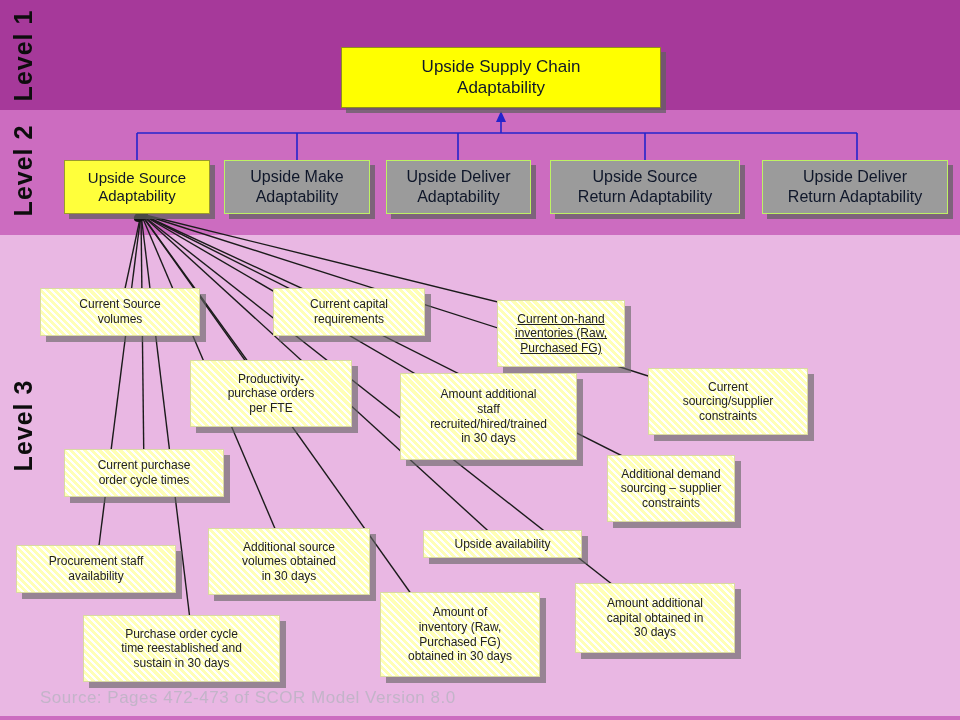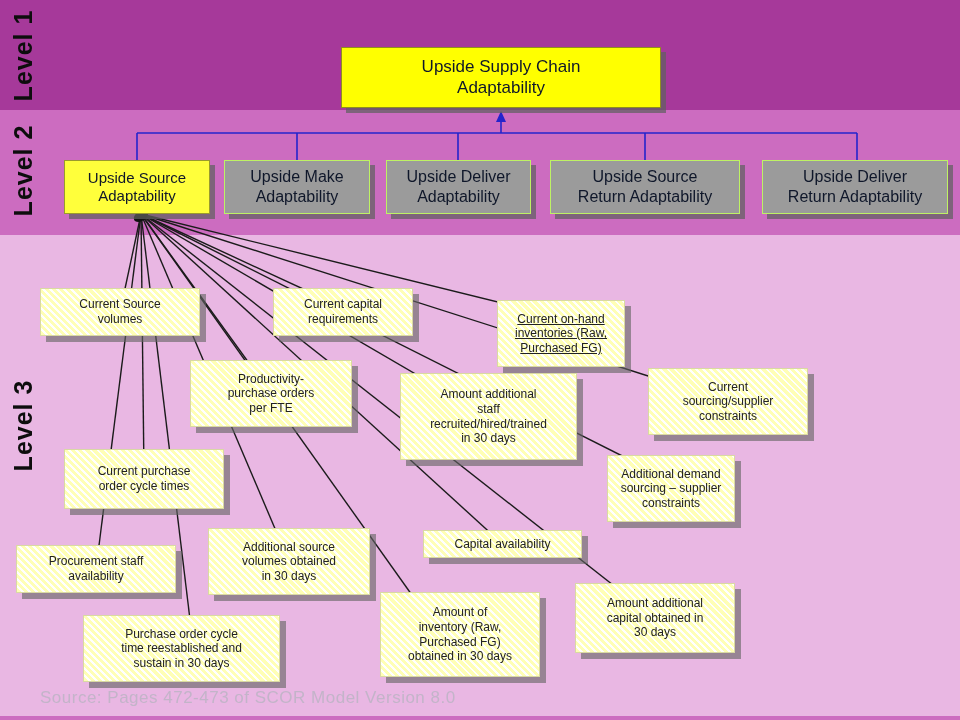--- a/index.html
+++ b/index.html
@@ -105,46 +105,46 @@
       <div class="box box-gray" style="left: 386px; top: 160px; width: 145px; height: 54px;">Upside Deliver
 Adaptability</div>
       <div class="box box-gray" style="left: 550px; top: 160px; width: 190px; height: 54px;">Upside Source
 Return Adaptability</div>
       <div class="box box-gray" style="left: 762px; top: 160px; width: 186px; height: 54px;">Upside Deliver
 Return Adaptability</div>
     </div>
   <div id="l3-container">
       <div class="box box-striped" style="left: 40px; top: 288px; width: 160px; height: 48px;">Current Source
 volumes</div>
-      <div class="box box-striped" style="left: 273px; top: 288px; width: 140px; height: 48px;">Current capital
+      <div class="box box-striped" style="left: 273px; top: 288px; width: 152px; height: 48px;">Current capital
 requirements</div>
       <div class="box box-striped" style="left: 497px; top: 300px; width: 128px; height: 67px; text-decoration: underline;">Current on-hand
 inventories (Raw,
 Purchased FG)</div>
       <div class="box box-striped" style="left: 190px; top: 360px; width: 162px; height: 67px;">Productivity-
 purchase orders
 per FTE</div>
       <div class="box box-striped" style="left: 400px; top: 373px; width: 177px; height: 87px;">Amount additional
 staff
 recruited/hired/trained
 in 30 days</div>
       <div class="box box-striped" style="left: 648px; top: 368px; width: 160px; height: 67px;">Current
 sourcing/supplier
 constraints</div>
-      <div class="box box-striped" style="left: 64px; top: 449px; width: 160px; height: 60px;">Current purchase
+      <div class="box box-striped" style="left: 64px; top: 449px; width: 160px; height: 48px;">Current purchase
 order cycle times</div>
       <div class="box box-striped" style="left: 607px; top: 455px; width: 128px; height: 67px;">Additional demand
 sourcing – supplier
 constraints</div>
       <div class="box box-striped" style="left: 16px; top: 545px; width: 160px; height: 48px;">Procurement staff
 availability</div>
       <div class="box box-striped" style="left: 208px; top: 528px; width: 162px; height: 67px;">Additional source
 volumes obtained
 in 30 days</div>
-      <div class="box box-striped" style="left: 423px; top: 530px; width: 159px; height: 28px;">Capital availability</div>
+      <div class="box box-striped" style="left: 423px; top: 530px; width: 159px; height: 28px;">Upside availability</div>
       <div class="box box-striped" style="left: 83px; top: 615px; width: 197px; height: 67px;">Purchase order cycle
 time reestablished and
 sustain in 30 days</div>
       <div class="box box-striped" style="left: 360px; top: 592px; width: 160px; height: 85px; margin-left: 20px;">Amount of
 inventory (Raw,
 Purchased FG)
 obtained in 30 days</div>
       <div class="box box-striped" style="left: 575px; top: 583px; width: 160px; height: 70px;">Amount additional
 capital obtained in
 30 days</div>

